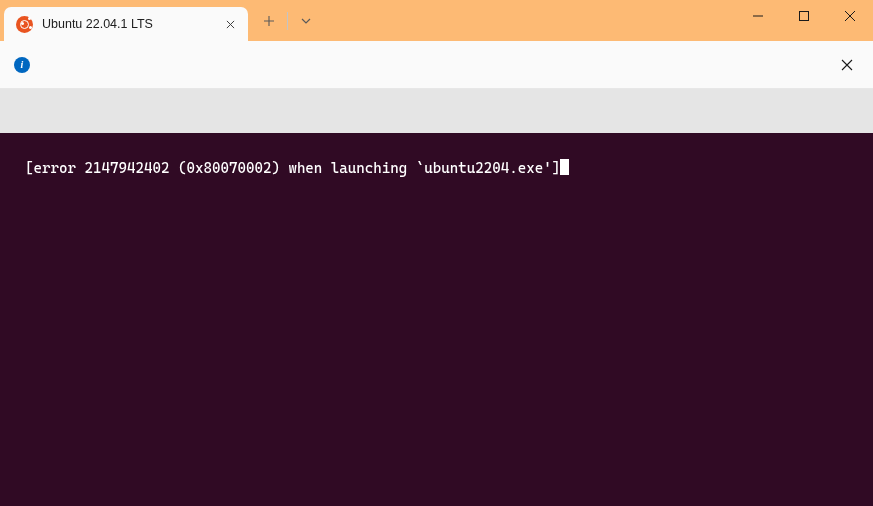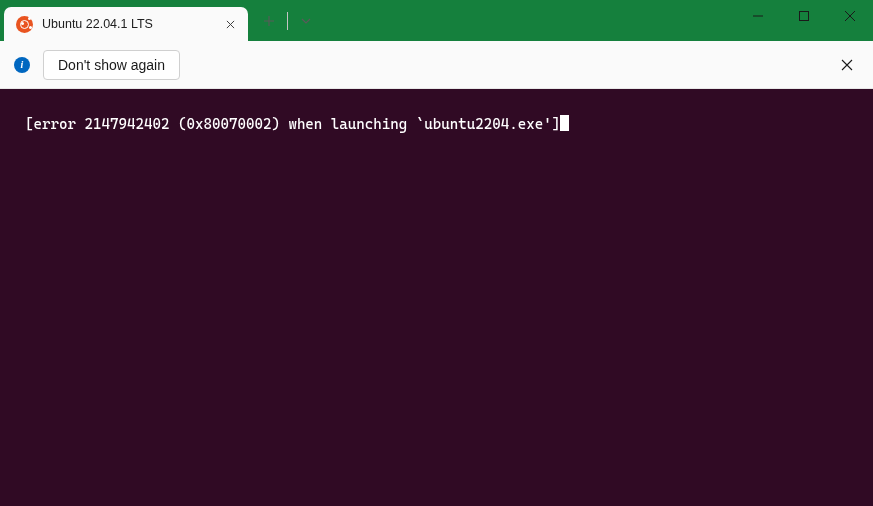--- a/index.html
+++ b/index.html
@@ -11,21 +11,21 @@
       width: 873px;
       height: 506px;
       font-family: "Segoe UI", Tahoma, sans-serif;
       background: #e5e5e5;
       overflow: hidden;
       display: flex;
       flex-direction: column;
     }
     .titlebar {
       height: 41px;
-      background: #15803d;
+      background: #fdba74;
       display: flex;
       padding-left: 4px;
     }
     .tab {
       height: 34px;
       margin-top: 7px;
       background: #fafafa;
       border-top-left-radius: 7px;
       border-top-right-radius: 7px;
       display: flex;
@@ -171,20 +171,21 @@
     .terminal {
       flex: 1;
       background: #300a24;
       color: #ffffff;
       font-family: "Cascadia Mono", Consolas, monospace;
       font-size: 14.5px;
       padding: 6px 8px;
       line-height: 1.35;
       white-space: pre;
       position: relative;
+      margin-top: 44px;
     }
     .terminal-line {
       display: inline;
     }
     .cursor-block {
       display: inline-block;
       width: 9px;
       height: 16px;
       background: #ffffff;
       vertical-align: text-bottom;
@@ -231,21 +232,20 @@
     <span class="win-btn">
       <svg viewBox="0 0 10 10">
           <path d="M0 0 L10 10 M10 0 L0 10" stroke="#1a1a1a" stroke-width="1"></path>
         </svg>
     </span>
   </div>
 </div>
 
 <div class="infobar">
   <span class="info-icon">i</span>
-  <button class="info-btn">Don't show again</button>
   <span class="info-close">
     <svg viewBox="0 0 12 12">
         <path d="M1 1 L11 11 M11 1 L1 11" stroke="#1a1a1a" stroke-width="1.1" fill="none"></path>
       </svg>
   </span>
 </div>
 
 <div class="terminal">
   <span class="terminal-line">[error 2147942402 (0x80070002) when launching `ubuntu2204.exe']</span><span class="cursor-block"></span>
 </div>

